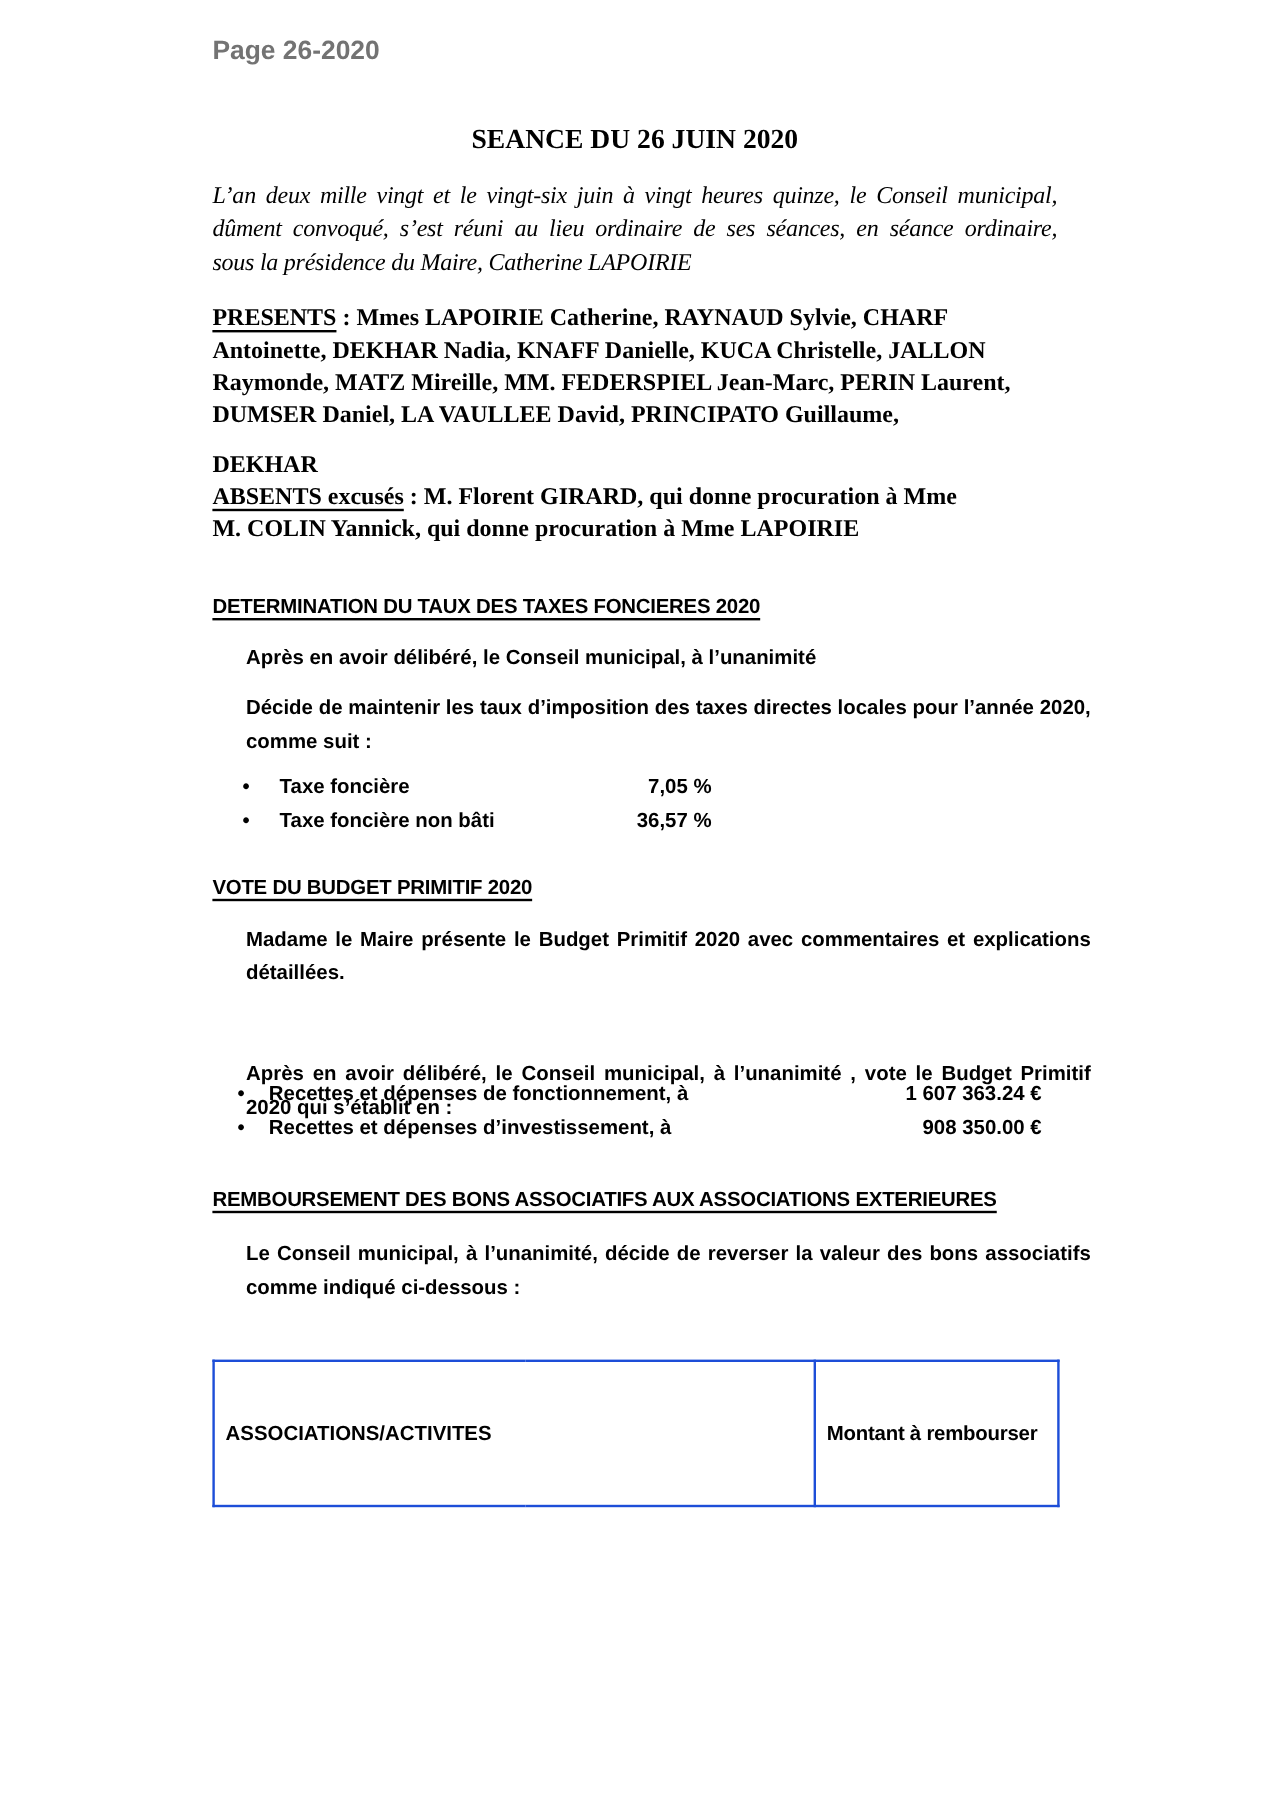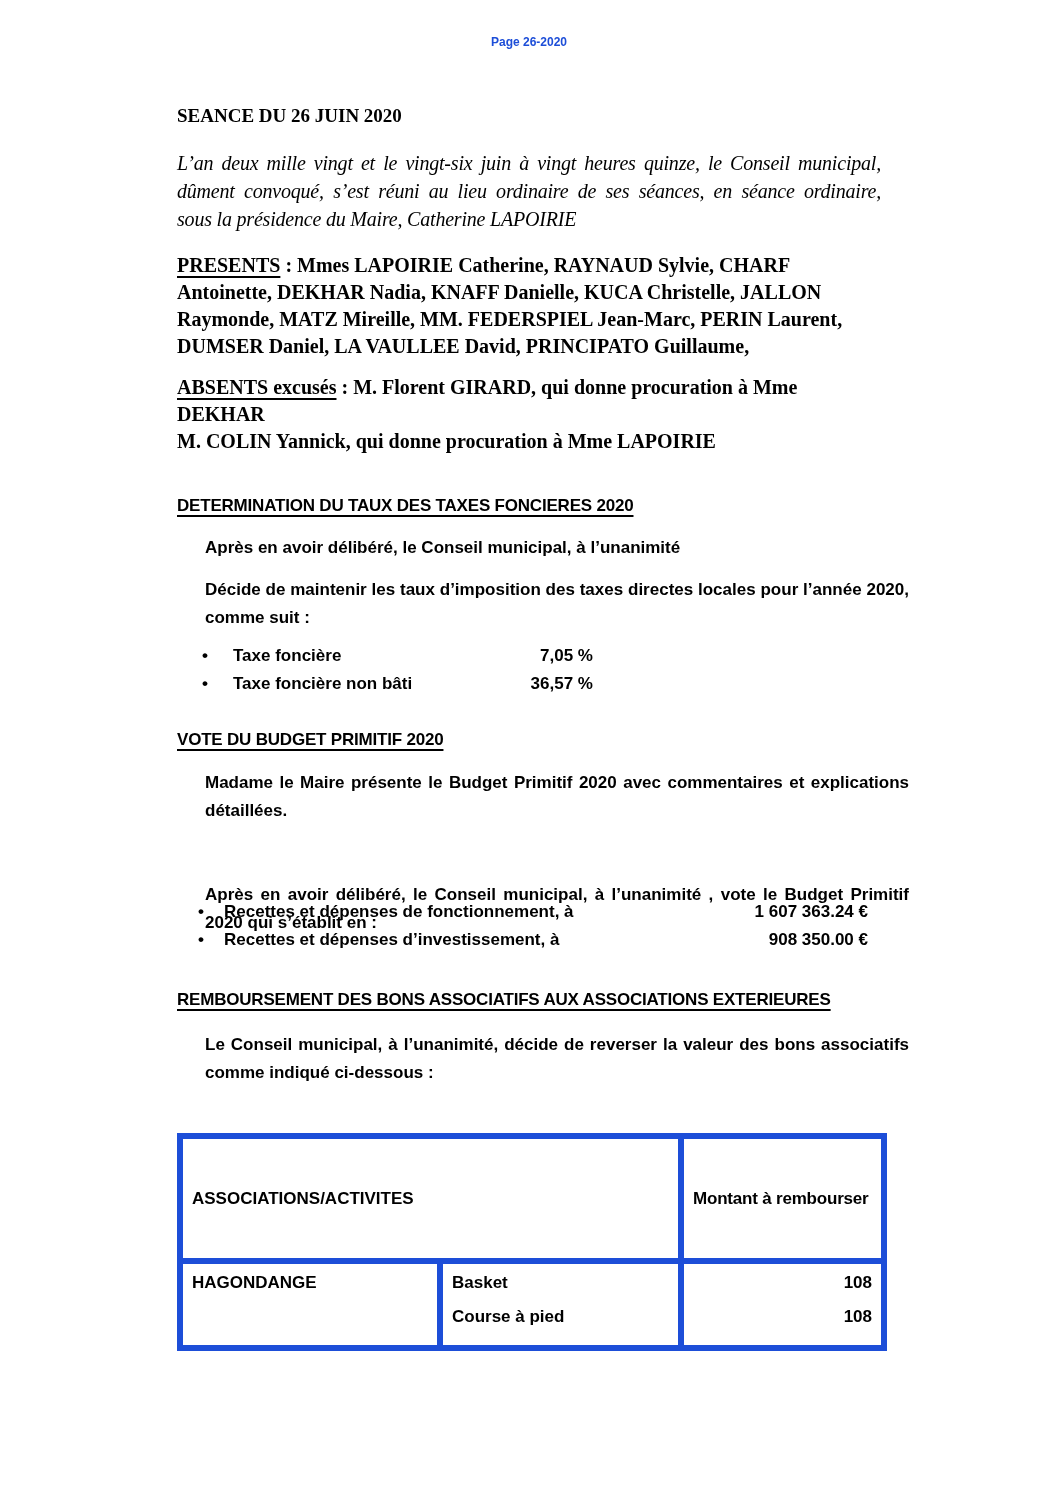--- a/index.html
+++ b/index.html
@@ -9,30 +9,30 @@
     background:#ffffff;
     overflow:hidden;
     color:#000000;
   }
   .blk{position:absolute;left:177px;width:704px;}
   .serif{font-family:"Liberation Serif","DejaVu Serif",serif;}
   .sans{font-family:"Liberation Sans","DejaVu Sans",sans-serif;}
 
   
   .pageno{
-    top:30px;text-align:center;
+    top:30px;text-align:left;
     font-family:"Liberation Sans","DejaVu Sans",sans-serif;
-    font-weight:bold;font-size:12px;line-height:24px;
-    color:#1d4ed8;
+    font-weight:bold;font-size:22px;line-height:24px;
+    color:#737373;
   }
 
   
   .title{
-    top:103px;text-align:left;
-    font-weight:bold;font-size:19px;line-height:26px;
+    top:103px;text-align:center;
+    font-weight:bold;font-size:23px;line-height:26px;
   }
 
   
   .intro{
     top:149px;font-style:italic;font-size:20px;line-height:28px;
     letter-spacing:-0.2px;font-weight:normal;
   }
   .jline{text-align:justify;text-align-last:justify;}
 
   
@@ -73,21 +73,21 @@
   #list-budget .dot{left:21px;}
   #list-budget .val{right:13px;}
 
   
   table.remb{
     position:absolute;top:1133px;left:177px;
     width:704px;border-collapse:collapse;table-layout:fixed;
     font-family:"Liberation Sans","DejaVu Sans",sans-serif;
     font-weight:bold;font-size:17px;line-height:34px;
   }
-  table.remb td{border:6px solid #1d4ed8;}
+  table.remb td{border:2px solid #1d4ed8;}
   tr.thead td{height:119px;vertical-align:middle;padding:0 0 0 9px;}
   td.hdr-amount{letter-spacing:-0.2px;padding-left:8px;}
   tr.tbody td{height:78px;vertical-align:top;padding-top:2px;}
   td.assoc{padding-left:9px;}
   td.act{padding-left:9px;}
   td.amt{text-align:right;padding-right:9px;}
 </style>
 </head>
 <body>
 
@@ -104,22 +104,22 @@
     <div class="line">DUMSER Daniel,  LA VAULLEE David, PRINCIPATO Guillaume,</div>
   </div>
 
   <div class="blk intro">
     <div class="jline">L’an deux mille vingt et le vingt-six juin à vingt heures quinze, le Conseil municipal,</div>
     <div class="jline">dûment convoqué, s’est réuni au lieu ordinaire de ses séances, en séance ordinaire,</div>
     <div>sous la présidence du Maire, Catherine LAPOIRIE</div>
   </div>
 
   <div class="blk serifblock absents">
+    <div class="line">DEKHAR</div>
     <div class="line"><span class="ul">ABSENTS excusés</span><span> : M. Florent GIRARD, qui donne procuration à Mme</span></div>
-    <div class="line">DEKHAR</div>
     <div class="line">M. COLIN Yannick, qui donne procuration à Mme LAPOIRIE</div>
   </div>
 
   <div id="h-taxes" class="blk sans h"><span class="ul">DETERMINATION DU TAUX DES TAXES FONCIERES 2020</span></div>
   <div id="p-taxes-1" class="blk sans p">Après en avoir délibéré, le Conseil municipal, à l’unanimité</div>
   <div id="p-taxes-2" class="blk sans p">Décide de maintenir les taux d’imposition des taxes directes locales pour l’année 2020, comme suit :</div>
 
   <div id="list-taxes" class="blk sans list">
     <div class="li">
       <span class="dot">•</span>
@@ -157,27 +157,16 @@
     <colgroup>
       <col style="width:260px">
       <col style="width:241px">
       <col style="width:203px">
     </colgroup>
     <tbody>
       <tr class="thead">
         <td colspan="2">ASSOCIATIONS/ACTIVITES</td>
         <td class="hdr-amount">Montant à rembourser</td>
       </tr>
-      <tr class="tbody">
-        <td class="assoc">HAGONDANGE</td>
-        <td class="act">
-          <div>Basket</div>
-          <div>Course à pied</div>
-        </td>
-        <td class="amt">
-          <div>108</div>
-          <div>108</div>
-        </td>
-      </tr>
     </tbody>
   </table>
 
 </div>
 
 </body></html>

